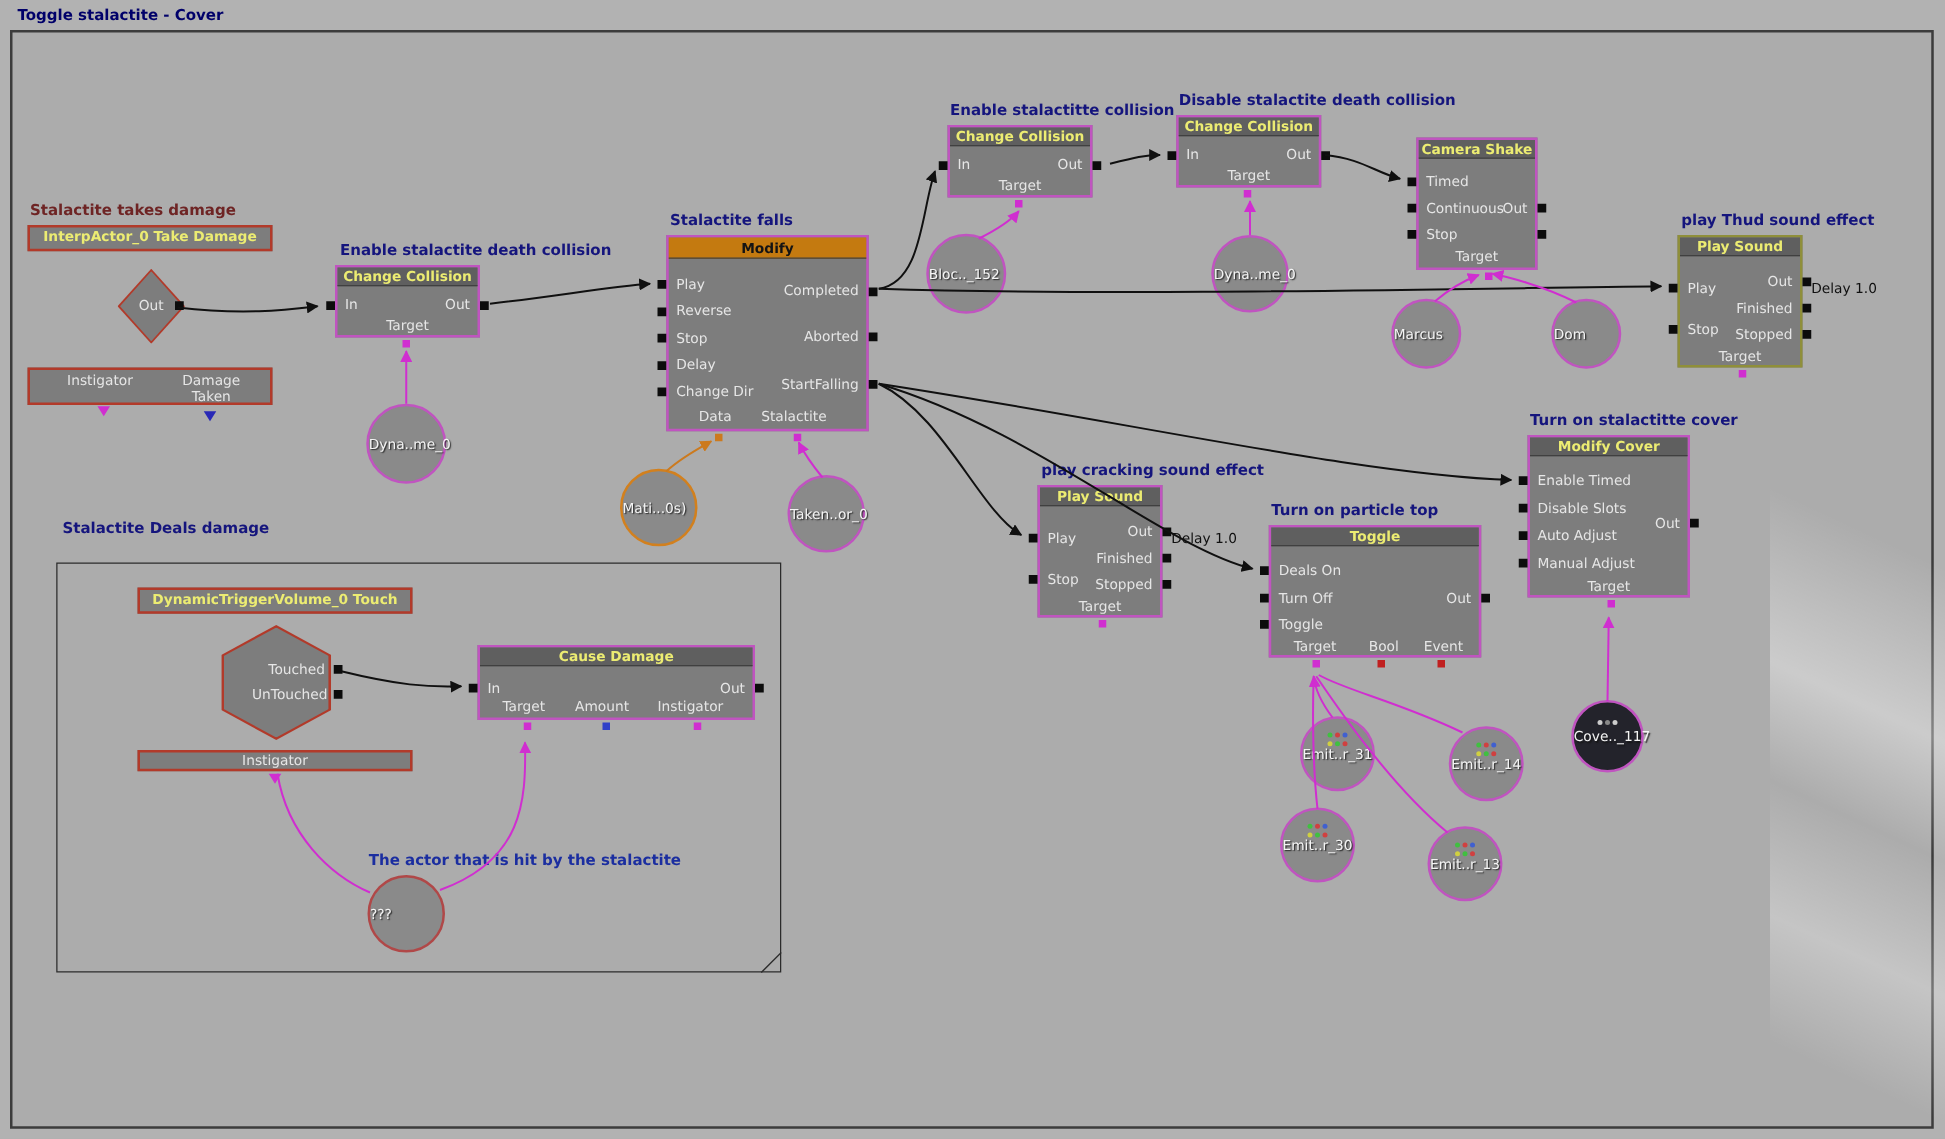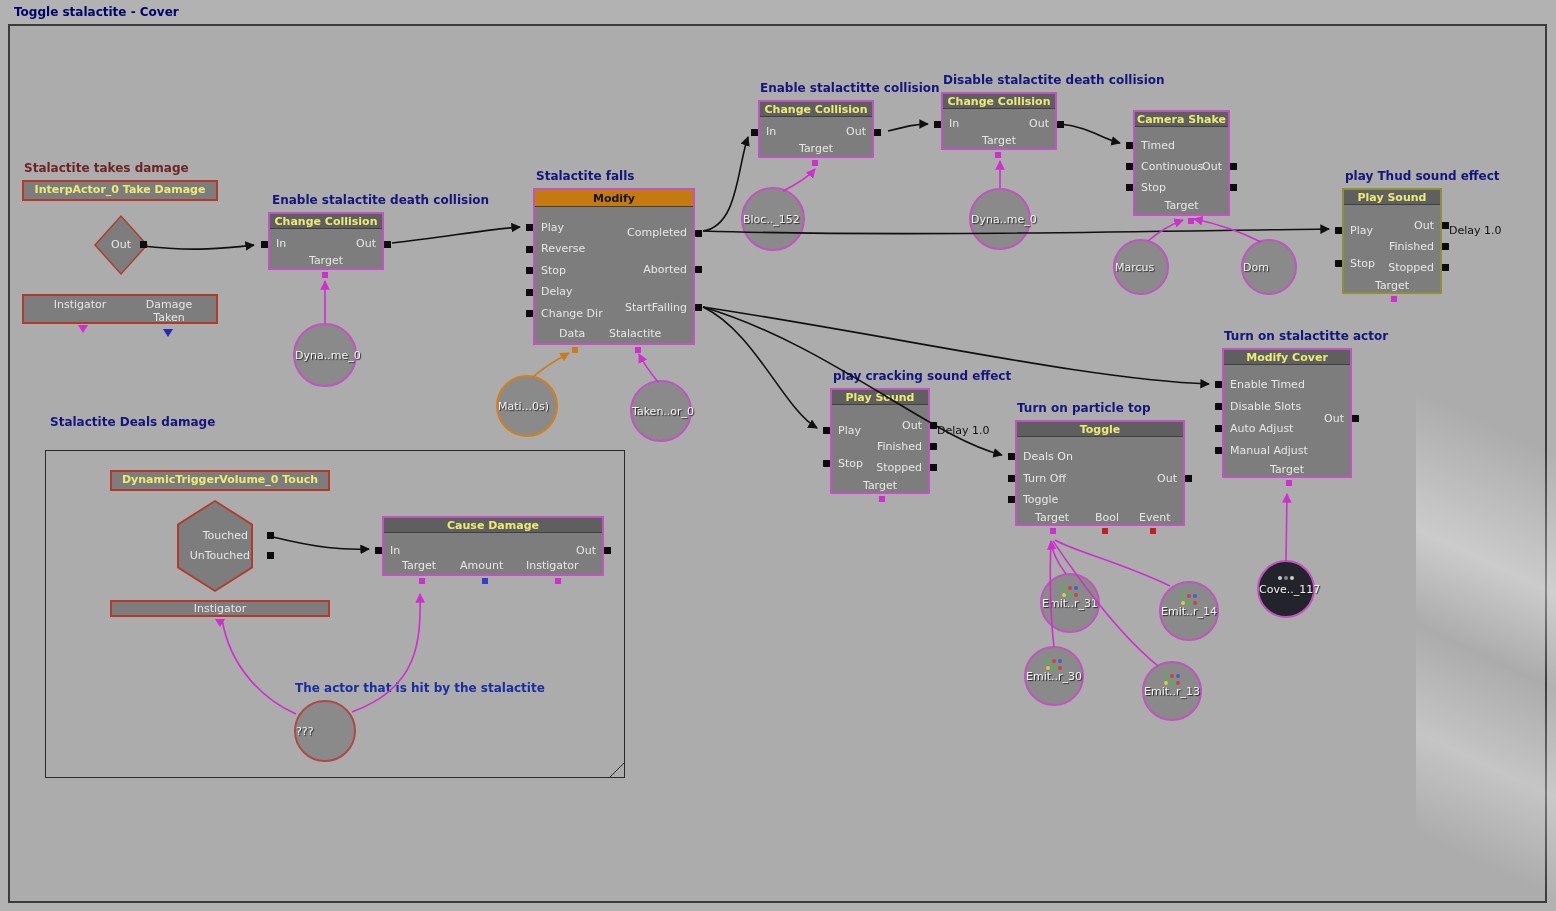--- a/index.html
+++ b/index.html
@@ -59,21 +59,21 @@
   <div class="wtitle">Toggle stalactite - Cover</div>
 
   <div class="comment red" style="left:24px;top:161px">Stalactite takes damage</div>
   <div class="comment" style="left:272px;top:193px">Enable stalactite death collision</div>
   <div class="comment" style="left:536px;top:169px">Stalactite falls</div>
   <div class="comment" style="left:760px;top:81px">Enable stalactitte collision</div>
   <div class="comment" style="left:943px;top:73px">Disable stalactite death collision</div>
   <div class="comment" style="left:1345px;top:169px">play Thud sound effect</div>
   <div class="comment" style="left:833px;top:369px">play cracking sound effect</div>
   <div class="comment" style="left:1017px;top:401px">Turn on particle top</div>
-  <div class="comment" style="left:1224px;top:329px">Turn on stalactitte actor</div>
+  <div class="comment" style="left:1224px;top:329px">Turn on stalactitte cover</div>
   <div class="comment" style="left:50px;top:415px">Stalactite Deals damage</div>
   <div class="comment blue" style="left:295px;top:681px">The actor that is hit by the stalactite</div>
 
   <div class="ebar" style="left:22px;top:180px;width:196px;height:21px">InterpActor_0 Take Damage</div>
   <div class="shape diamond" style="left:94px;top:215px;width:54px;height:60px">
     <div class="clipfill"></div>
     <div class="clipinner"></div>
     <div class="lbl ctr" style="top:23px">Out</div>
   </div>
   <div class="pin" style="left:140px;top:241px"></div>
@@ -299,21 +299,21 @@
         <i style="background:#cccccc"></i>
         <i style="background:#888888"></i>
         <i style="background:#cccccc"></i>
       </div>
     <span>Cove.._117</span>
   </div>
 
   <div class="cbox" style="left:45px;top:450px;width:580px;height:328px"></div>
 
   <div class="ebar" style="left:110px;top:470px;width:220px;height:21px">DynamicTriggerVolume_0 Touch</div>
-  <div class="shape hexa" style="left:177px;top:500px;width:76px;height:92px">
+  <div class="shape hexa" style="left:177px;top:500px;width:88px;height:92px">
     <div class="clipfill"></div>
     <div class="clipinner"></div>
     <div class="lbl" style="right:5px;top:29px">Touched</div>
     <div class="lbl" style="right:3px;top:49px">UnTouched</div>
     <div class="pin" style="left:90px;top:32px"></div>
     <div class="pin" style="left:90px;top:52px"></div>
   </div>
   <div class="ebar" style="left:110px;top:600px;width:220px;height:17px;line-height:13px;font-weight:normal;color:#e6e6e6">Instigator</div>
   <div class="tri down" style="left:215px;top:619px"></div>
 

